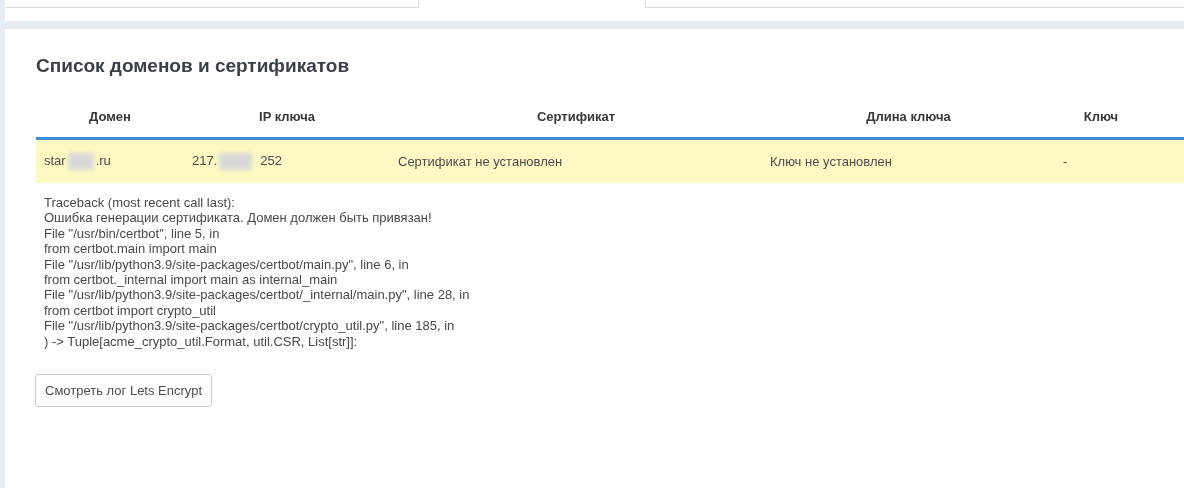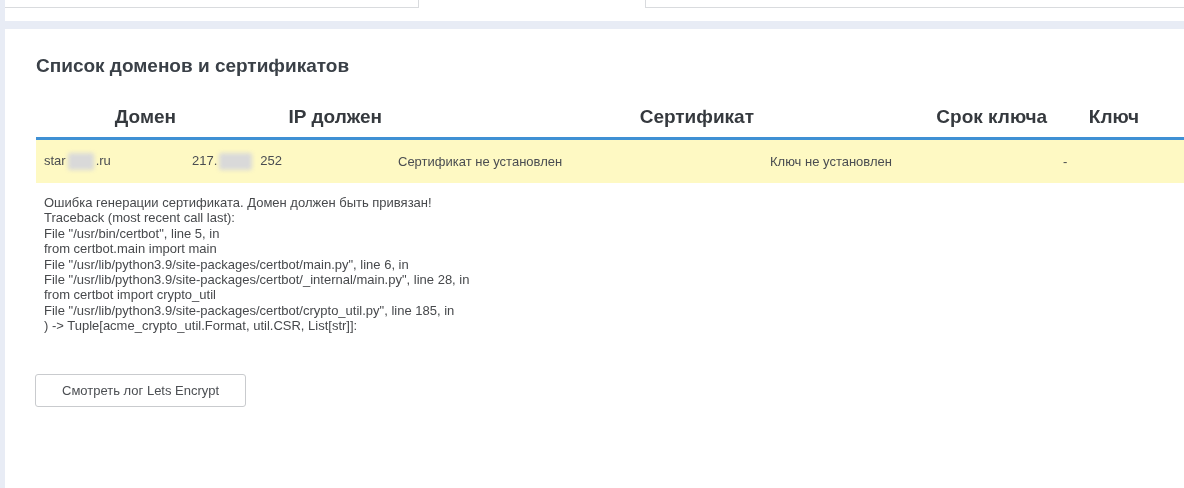--- a/index.html
+++ b/index.html
@@ -34,21 +34,21 @@
   }
   .page-title {
     position: absolute; left: 31px; top: 26px;
     font-size: 19px; font-weight: bold; color: #3a4047; line-height: 21px;
     white-space: nowrap;
   }
 
   .table-wrap { position: absolute; left: 31px; top: 71px; width: 1280px; }
   table.domains { border-collapse: collapse; table-layout: fixed; width: 1280px; }
   table.domains th {
-    text-align: right; font-size: 19px; font-weight: bold; color: #35393e;
+    text-align: center; font-size: 13px; font-weight: bold; color: #35393e;
     padding: 10px 8px 13px 8px; line-height: 14px;
     border-bottom: 3px solid #3f90d4; white-space: nowrap;
   }
   table.domains td {
     height: 44px; padding: 0 8px; vertical-align: middle;
     font-size: 13px; color: #4a4d51; background: #fef9c3; white-space: nowrap;
   }
   .redacted {
     display: inline-block; height: 17px; border-radius: 2px;
     background: #d9d9d9; filter: blur(2px); vertical-align: middle; margin: 0 2px;
@@ -59,21 +59,21 @@
   .error-block {
     position: absolute; left: 39px; top: 166px;
     font-size: 13px; line-height: 15.4px; color: #47494c;
     white-space: nowrap;
   }
 
   .log-button {
     position: absolute; left: 30px; top: 345px; height: 33px;
     background: #ffffff; border: 1px solid #c9cbce; border-radius: 3px;
     font-family: "Liberation Sans", sans-serif;
-    font-size: 13px; color: #4c4f53; padding: 0 26px; line-height: 31px;
+    font-size: 13px; color: #4c4f53; padding: 0 9px; line-height: 31px;
     cursor: pointer; white-space: nowrap;
   }
 </style>
 </head>
 <body>
 
 <div id="screen">
 
   <div class="top-card">
     <div class="tab-hit t1"></div>
@@ -95,46 +95,47 @@
           <col style="width:148px">
             <col style="width:206px">
             <col style="width:372px">
           <col style="width:293px">
             <col style="width:92px">
             <col style="width:169px">
         </colgroup>
         <thead>
           <tr>
             <th>Домен</th>
-            <th>IP должен</th>
+            <th>IP ключа</th>
             <th>Сертификат</th>
-            <th>Срок ключа</th>
+            <th>Длина ключа</th>
             <th>Ключ</th>
             <th>Издатель</th>
           </tr>
         </thead>
         <tbody>
           <tr>
             <td><span>star</span><span class="redacted red-domain"></span><span>.ru</span></td>
             <td><span>217.</span><span class="redacted red-ip"></span><span>252</span></td>
             <td>Сертификат не установлен</td>
             <td>Ключ не установлен</td>
             <td>-</td>
             <td></td>
           </tr>
         </tbody>
       </table>
     </div>
 
     <div class="error-block">
+      <div>Traceback (most recent call last):</div>
       <div>Ошибка генерации сертификата. Домен должен быть привязан!</div>
-      <div>Traceback (most recent call last):</div>
       <div>File "/usr/bin/certbot", line 5, in</div>
       <div>from certbot.main import main</div>
       <div>File "/usr/lib/python3.9/site-packages/certbot/main.py", line 6, in</div>
+      <div>from certbot._internal import main as internal_main</div>
       <div>File "/usr/lib/python3.9/site-packages/certbot/_internal/main.py", line 28, in</div>
       <div>from certbot import crypto_util</div>
       <div>File "/usr/lib/python3.9/site-packages/certbot/crypto_util.py", line 185, in</div>
       <div>) -&gt; Tuple[acme_crypto_util.Format, util.CSR, List[str]]:</div>
     </div>
 
     <button class="log-button">Смотреть лог Lets Encrypt</button>
 
   </div>
 

